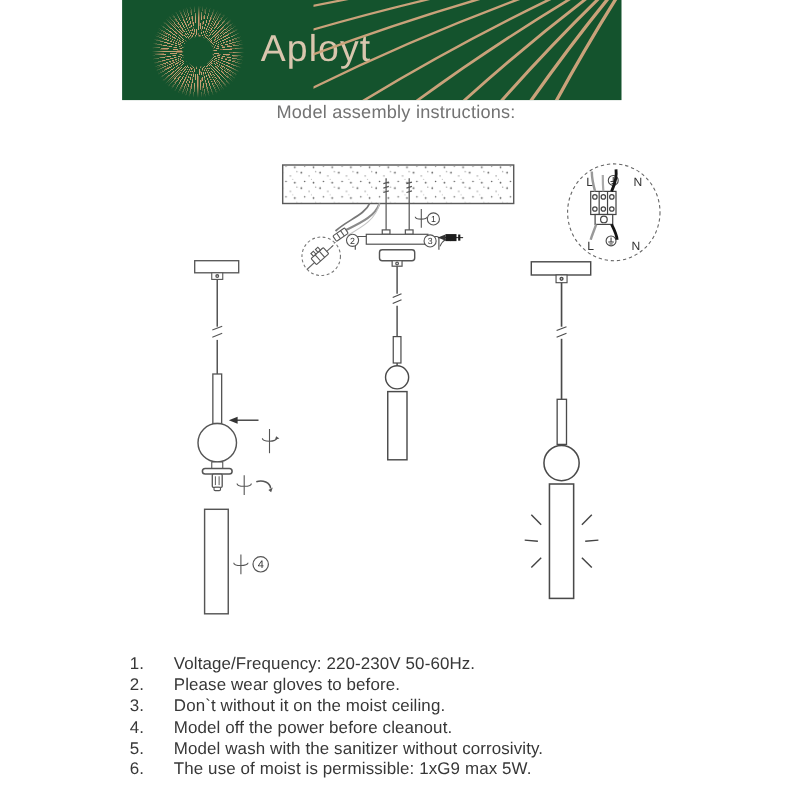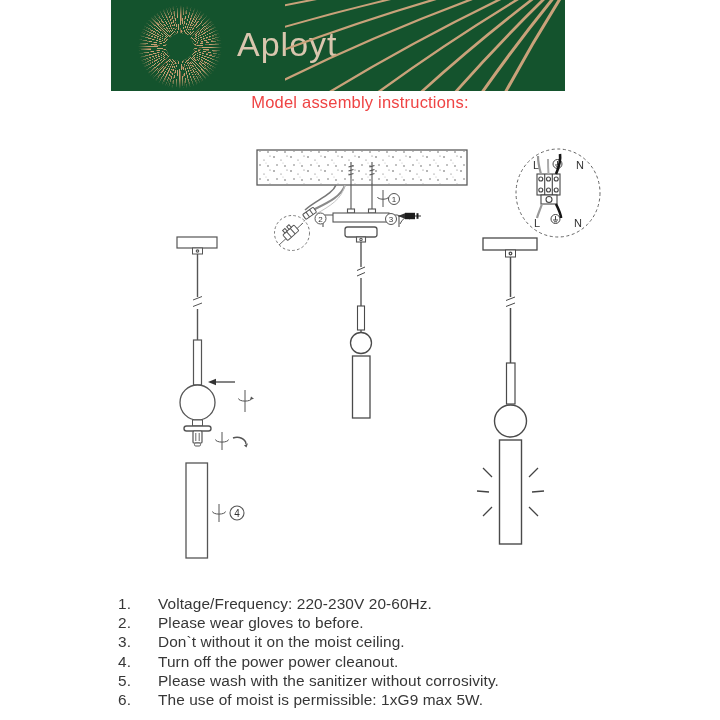--- a/index.html
+++ b/index.html
@@ -13,21 +13,21 @@
        repeating-conic-gradient(rgba(206,166,120,.95) 0deg 1.3deg, rgba(0,0,0,0) 1.3deg 5deg),
        repeating-conic-gradient(from 2.4deg, rgba(150,112,75,.8) 0deg .9deg, rgba(0,0,0,0) .9deg 6.3deg);
      -webkit-mask:radial-gradient(circle at 50% 50%, transparent 0 13px,#000 15px 31px,rgba(0,0,0,.45) 37px,transparent 42px);
      mask:radial-gradient(circle at 50% 50%, transparent 0 13px,#000 15px 31px,rgba(0,0,0,.45) 37px,transparent 42px);}
   .brand{position:absolute;left:126px;top:25px;font-size:34px;font-weight:500;
          letter-spacing:1px;color:#d9c6ae;}
   .banner-rays{position:absolute;right:0;top:0;}
 
   
   .title-block{position:absolute;left:0;top:93px;width:720px;text-align:center;
-               font-size:16.5px;line-height:19px;font-weight:500;color:#ef4444;letter-spacing:.2px;}
+               font-size:16.5px;line-height:19px;font-weight:500;color:#737373;letter-spacing:.2px;}
 
   
   .diagram{position:absolute;left:0;top:140px;}
   .diagram text{font-family:"Liberation Sans", sans-serif;}
   .callout-num{font-size:8px;fill:#333;text-anchor:middle;}
   .callout-num-lg{font-size:10px;fill:#333;text-anchor:middle;}
   .wire-label{font-size:11px;fill:#333;text-anchor:middle;font-weight:500;}
 
   
   .instructions{position:absolute;left:118px;top:594px;width:560px;
@@ -250,37 +250,37 @@
         <line x1="529" y1="337" x2="538" y2="328"></line>
         <line x1="532" y1="352" x2="544" y2="351"></line>
         <line x1="529" y1="367" x2="538" y2="376"></line>
       </g>
     </g>
   </svg>
 
   <div class="instructions">
     <div class="ins-row">
       <span>1.</span>
-      <span>Voltage/Frequency: 220-230V 20-60Hz.</span>
+      <span>Voltage/Frequency: 220-230V 50-60Hz.</span>
     </div>
     <div class="ins-row">
       <span>2.</span>
       <span>Please wear gloves to before.</span>
     </div>
     <div class="ins-row">
       <span>3.</span>
       <span>Don`t without it on the moist ceiling.</span>
     </div>
     <div class="ins-row">
       <span>4.</span>
-      <span>Turn off the power power cleanout.</span>
+      <span>Model off the power before cleanout.</span>
     </div>
     <div class="ins-row">
       <span>5.</span>
-      <span>Please wash with the sanitizer without corrosivity.</span>
+      <span>Model wash with the sanitizer without corrosivity.</span>
     </div>
     <div class="ins-row">
       <span>6.</span>
       <span>The use of moist is permissible: 1xG9 max 5W.</span>
     </div>
   </div>
 
 </div>
 
 </body></html>

